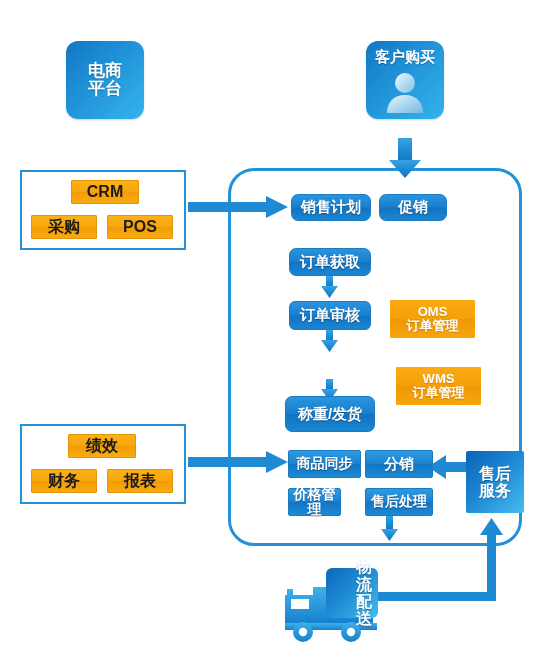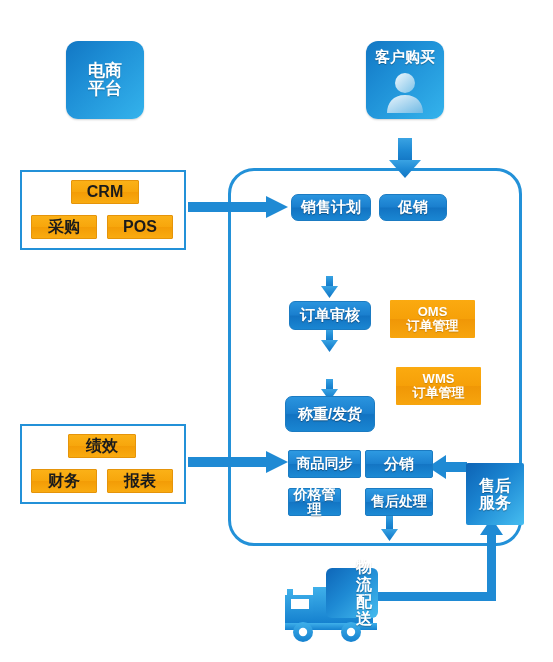--- a/index.html
+++ b/index.html
@@ -230,38 +230,39 @@
   <div class="node chip" style="left:107px; top:215px; width:66px; height:24px;">POS</div>
 
   <div class="panel" style="left:20px; top:424px; width:166px; height:80px;"></div>
   <div class="node chip" style="left:68px; top:434px; width:68px; height:24px;">绩效</div>
   <div class="node chip" style="left:31px; top:469px; width:66px; height:24px;">财务</div>
   <div class="node chip" style="left:107px; top:469px; width:66px; height:24px;">报表</div>
 
   <div class="node pill" style="left:291px; top:194px; width:80px; height:27px;">销售计划</div>
   <div class="node pill" style="left:379px; top:194px; width:68px; height:27px;">促销</div>
 
+  <div class="node pill" style="left:289px; top:248px; width:82px; height:28px;">订单获取</div>
   <div class="node pill" style="left:289px; top:301px; width:82px; height:29px;border-radius:6px;">订单审核</div>
   <div class="node pill" style="left:285px; top:396px; width:90px; height:36px;">称重/发货</div>
 
   <div class="node chip oms" style="left:390px; top:300px; width:85px; height:38px; flex-direction:column;">
     <span>OMS</span>
     <span>订单管理</span>
   </div>
   <div class="node chip oms" style="left:396px; top:367px; width:85px; height:38px; flex-direction:column;">
     <span>WMS</span>
     <span>订单管理</span>
   </div>
 
   <div class="node bluebox" style="left:288px; top:450px; width:73px; height:28px; font-size:14px;">商品同步</div>
   <div class="node bluebox" style="left:365px; top:450px; width:68px; height:28px;">分销</div>
   <div class="node bluebox" style="left:288px; top:488px; width:53px; height:28px; font-size:14px;">价格管理</div>
   <div class="node bluebox" style="left:365px; top:488px; width:68px; height:28px; font-size:14px;">售后处理</div>
 
-  <div class="node svcbox" style="left:466px; top:463px; width:58px; height:62px; flex-direction:column;">
+  <div class="node svcbox" style="left:466px; top:451px; width:58px; height:62px; flex-direction:column;">
     <span>售后</span>
     <span>服务</span>
   </div>
 
   <svg class="truck" width="104" height="72" viewBox="0 0 104 72" style="left:283px; top:573px;">
     <defs>
       <linearGradient id="gTruck" x1="0" y1="0" x2="0" y2="1">
         <stop offset="0%" stop-color="#3fb0ea"></stop>
         <stop offset="100%" stop-color="#1581cf"></stop>
       </linearGradient>

